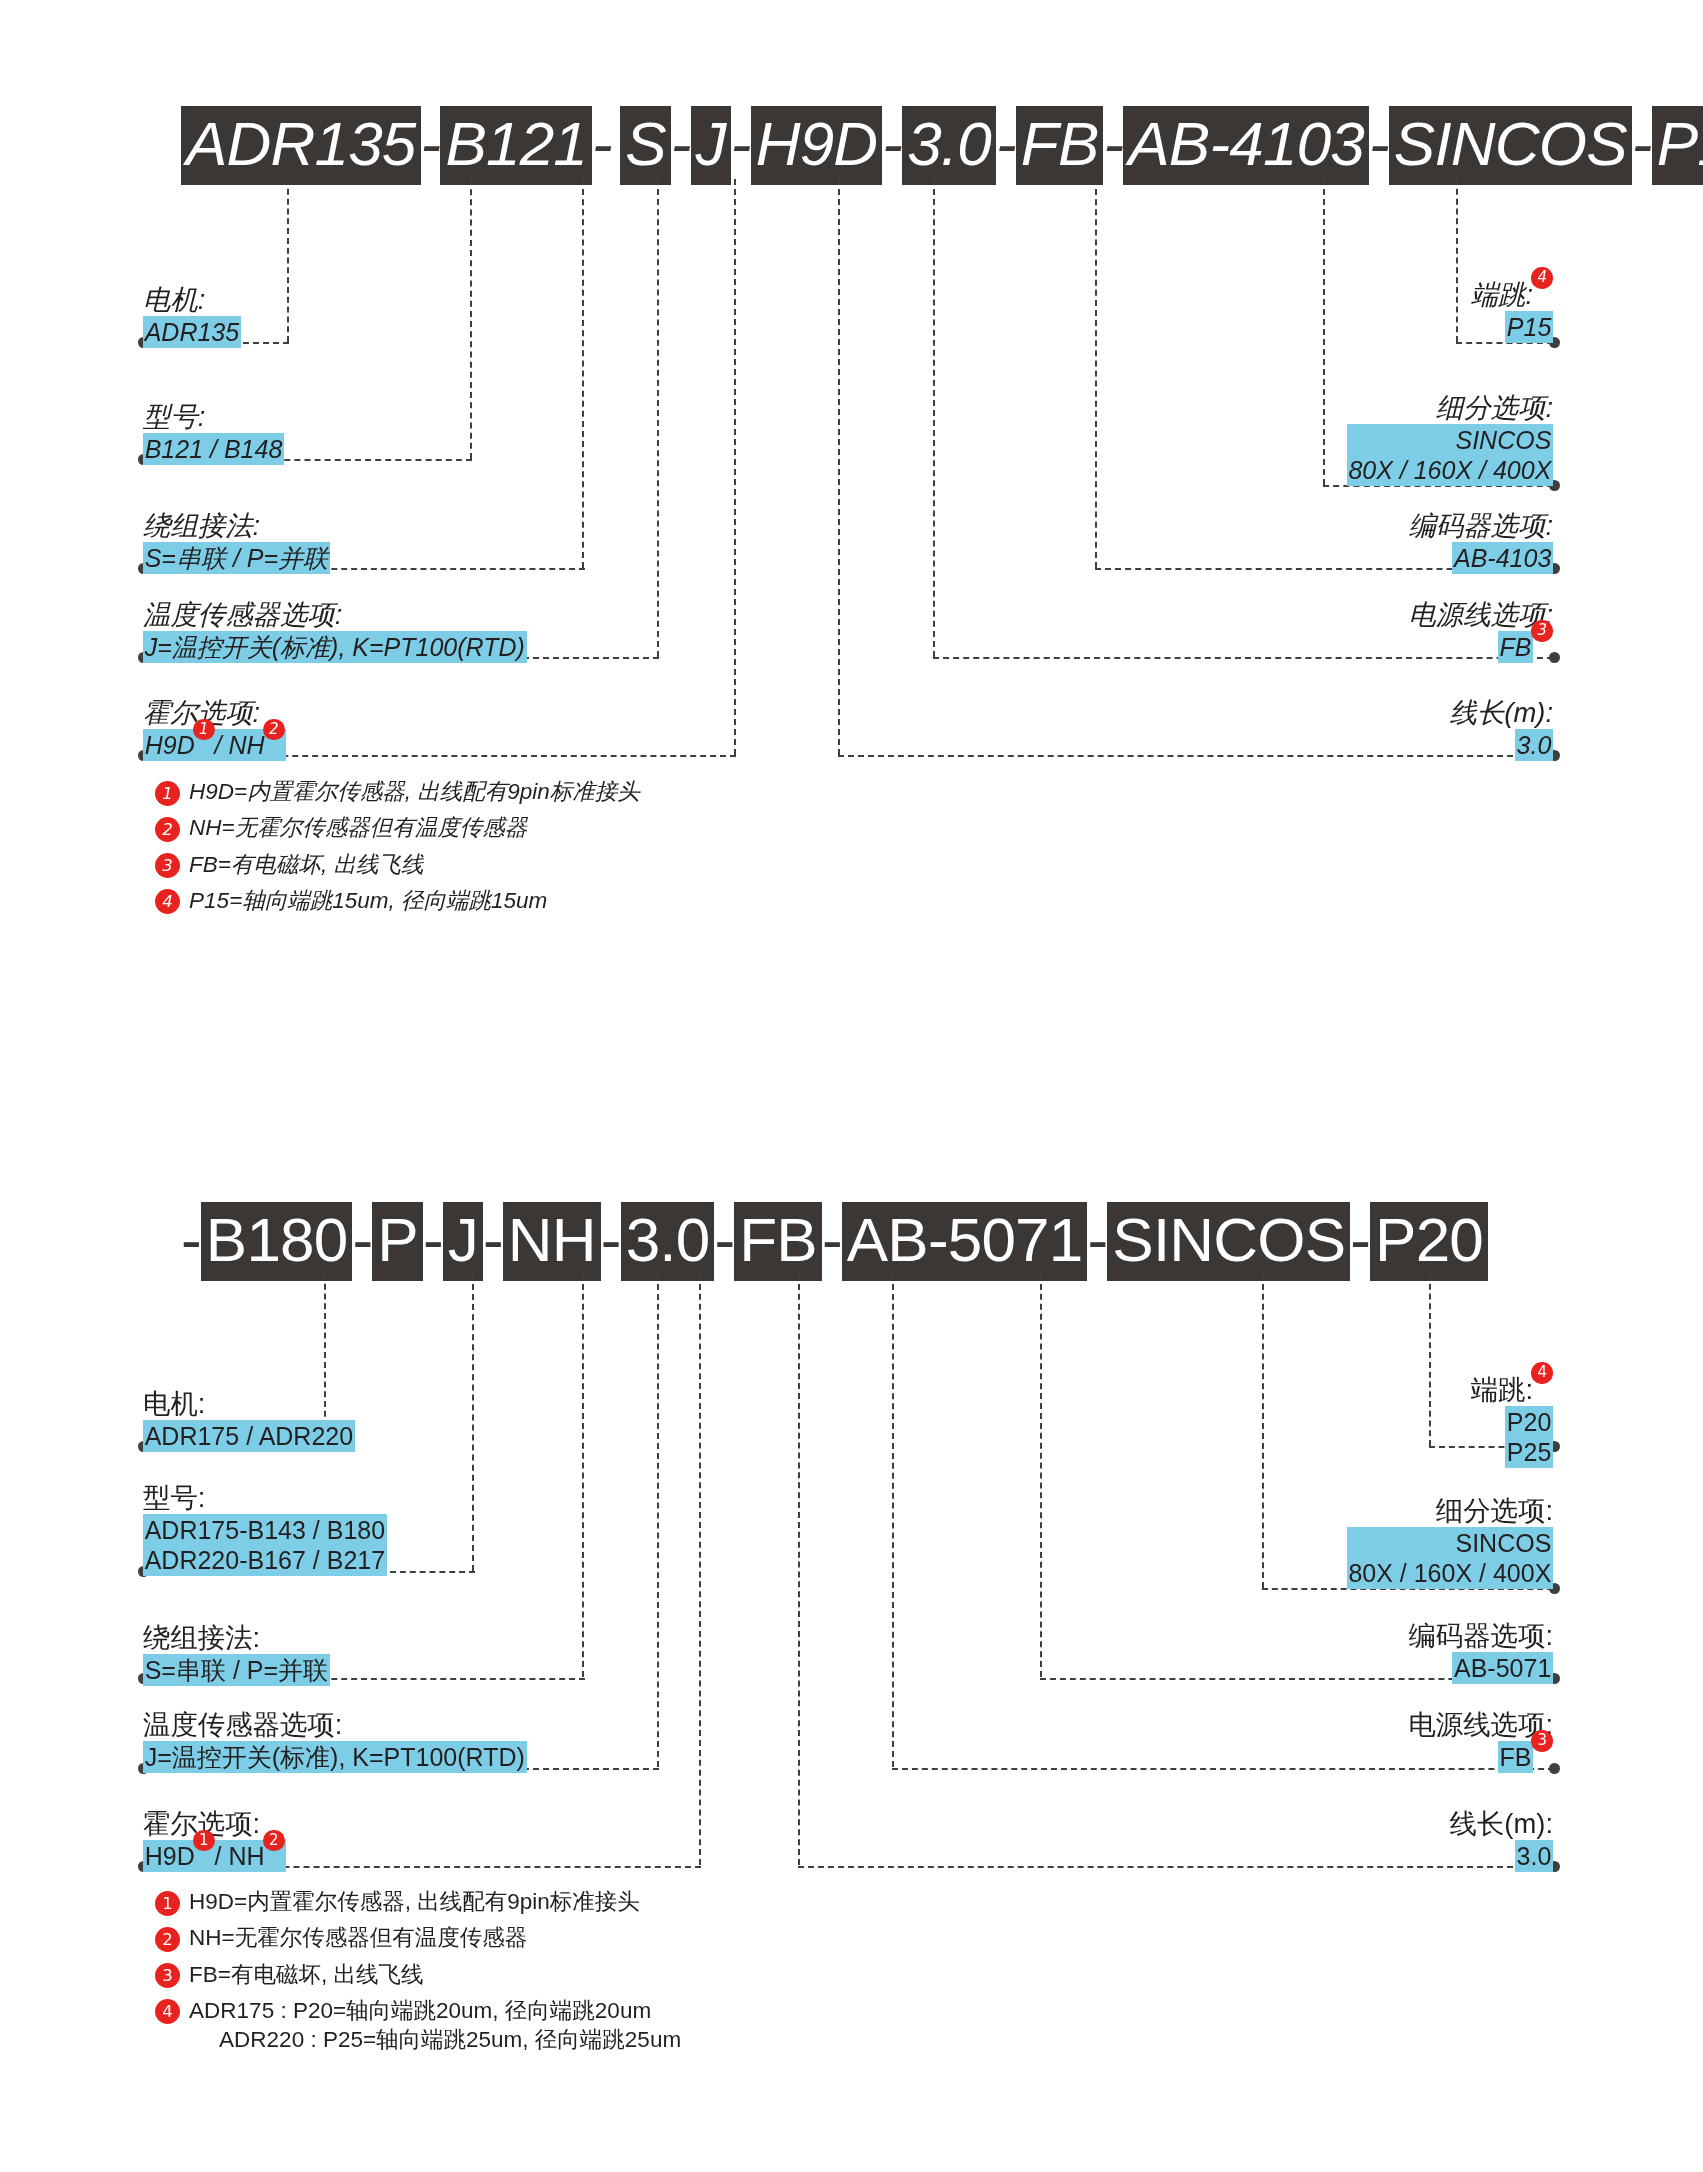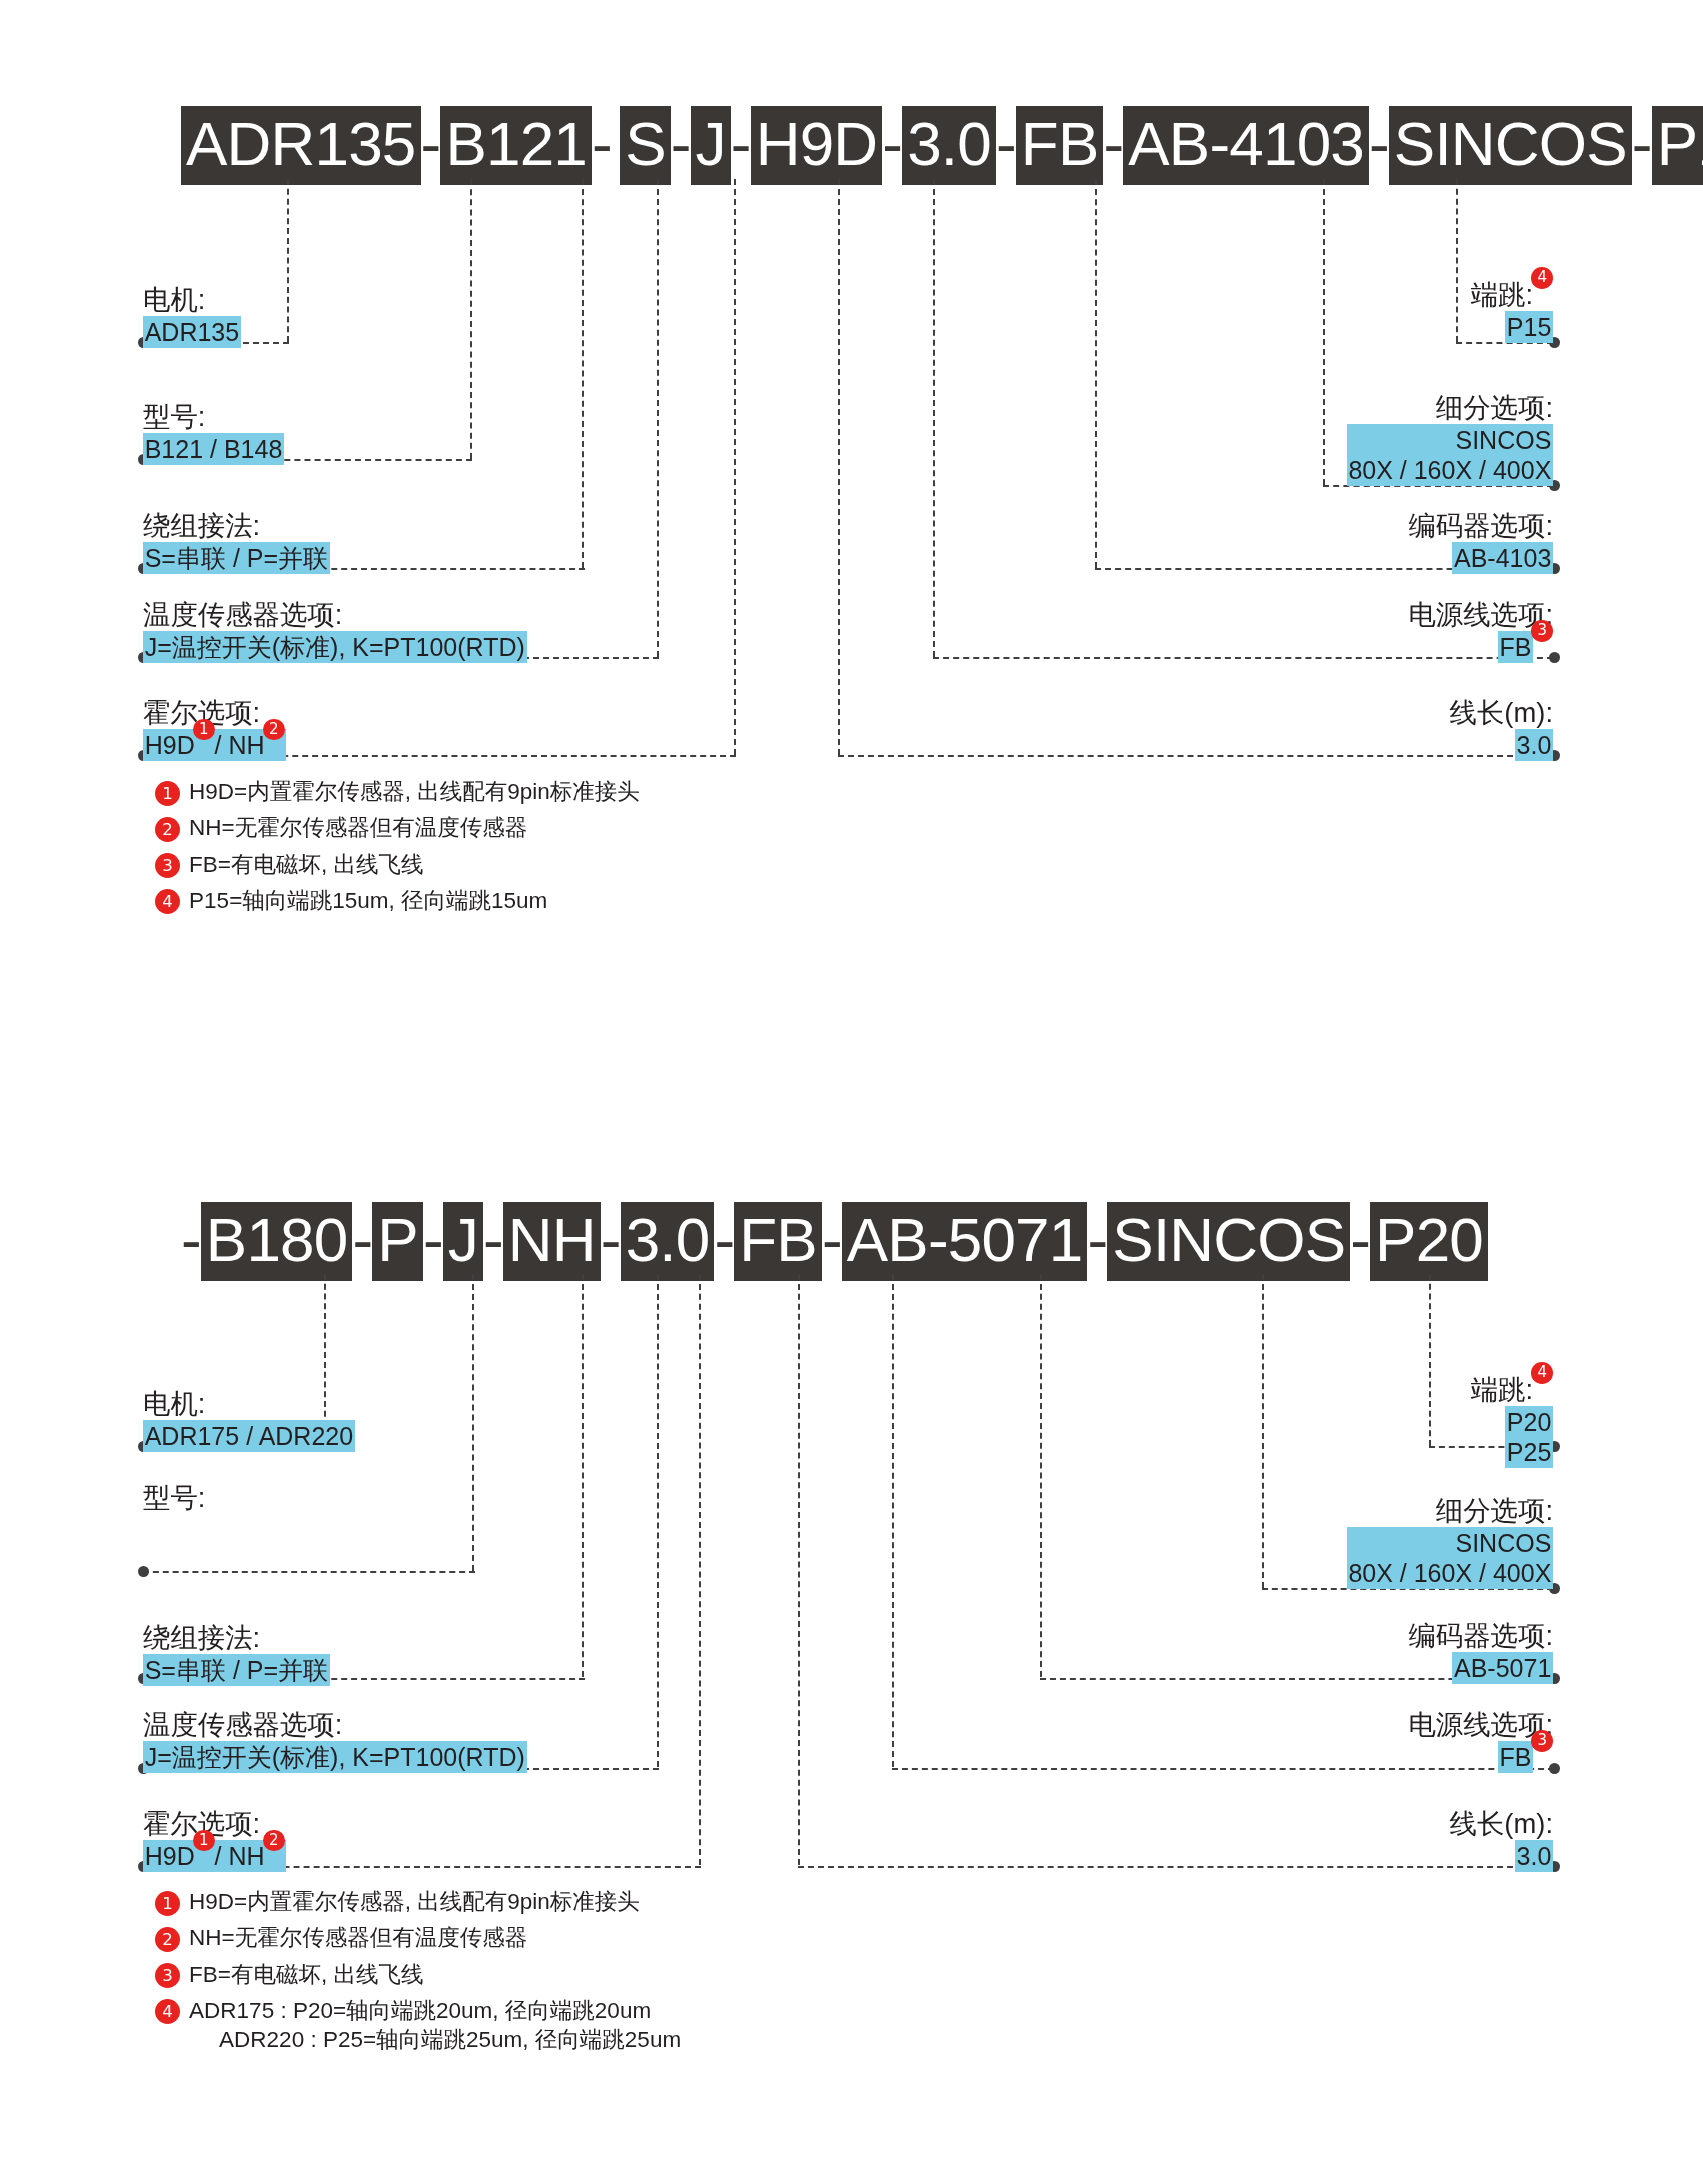--- a/index.html
+++ b/index.html
@@ -113,21 +113,21 @@
     margin-right:9.1px;
     margin-top:2.5px;
     font-family:"DejaVu Sans",sans-serif;
   }
   .fn-text{color:#231f20;}
   .fn-text .fn-sub{display:block;padding-left:30px;}
 </style>
 </head>
 <body>
 
-<div class="diagram" style="top:0;height:1081px;">
+<div class="diagram" style="top:0;height:1081px;font-style:italic;">
 
   <div class="pn-bar" style="left:181px;top:106px;">
     <span class="pn-seg">ADR135</span>
       <span class="pn-dash">-</span>
       <span class="pn-seg">B121</span>
       <span class="pn-dash">-</span>
       <span class="pn-seg" style="margin-left:8.3px;"><span>S</span></span>
       <span class="pn-dash">-</span>
       <span class="pn-seg">J</span>
       <span class="pn-dash">-</span>
@@ -340,20 +340,23 @@
 
   <div class="callout" style="left:143px;top:289px;">
     <div class="c-title">电机:</div>
     <div class="c-val">
         <span class="hl">ADR175 / ADR220</span>
       </div>
   </div>
 
   <div class="callout" style="left:143px;top:383px;">
     <div class="c-title">型号:</div>
+    <div class="c-val">
+        <span class="hl"><span style="display:block;">ADR175-B143 / B180</span><span style="display:block;">ADR220-B167 / B217</span></span>
+      </div>
   </div>
 
   <div class="callout" style="left:143px;top:523px;">
     <div class="c-title">绕组接法:</div>
     <div class="c-val">
         <span class="hl">S=串联 / P=并联</span>
       </div>
   </div>
 
   <div class="callout" style="left:143px;top:610px;">

